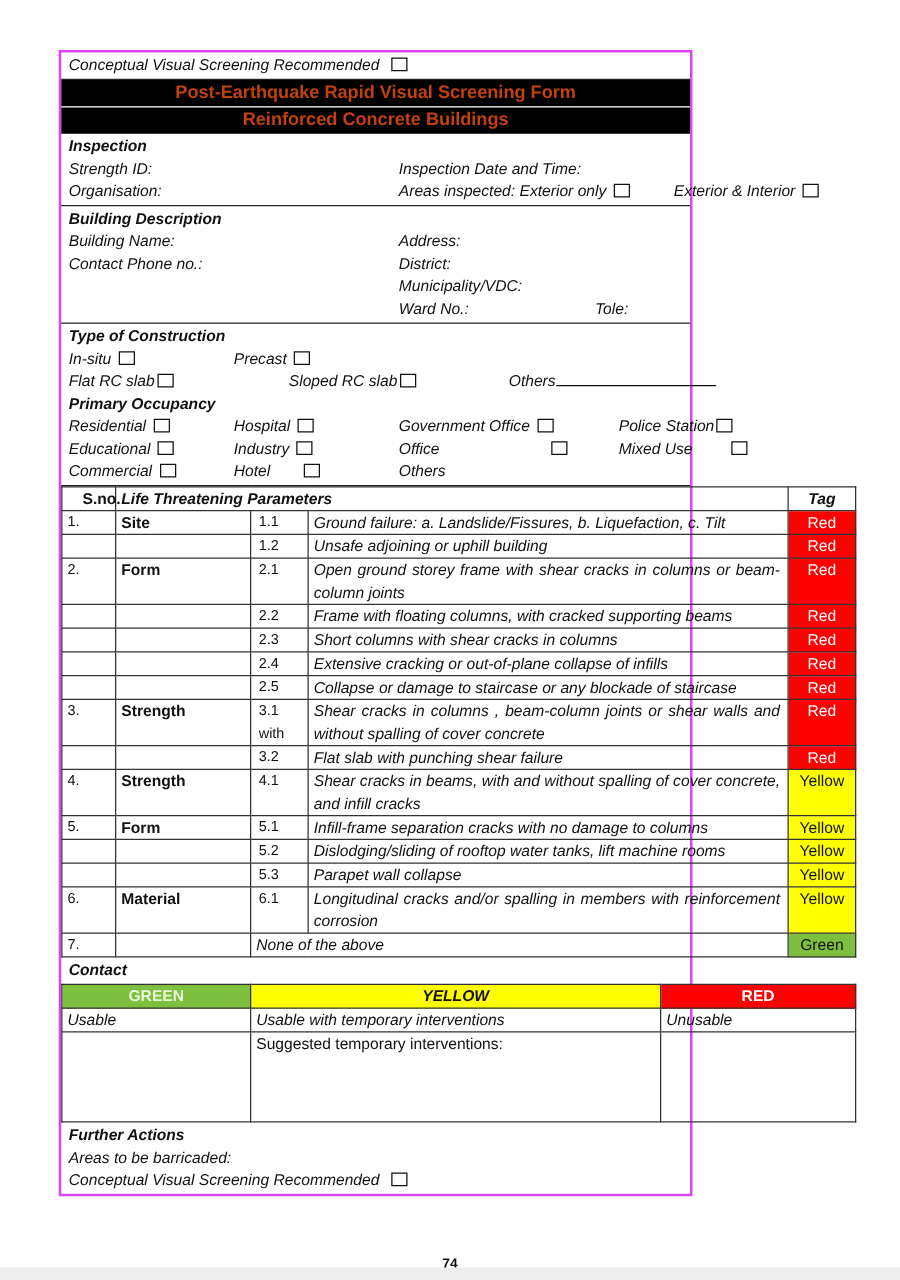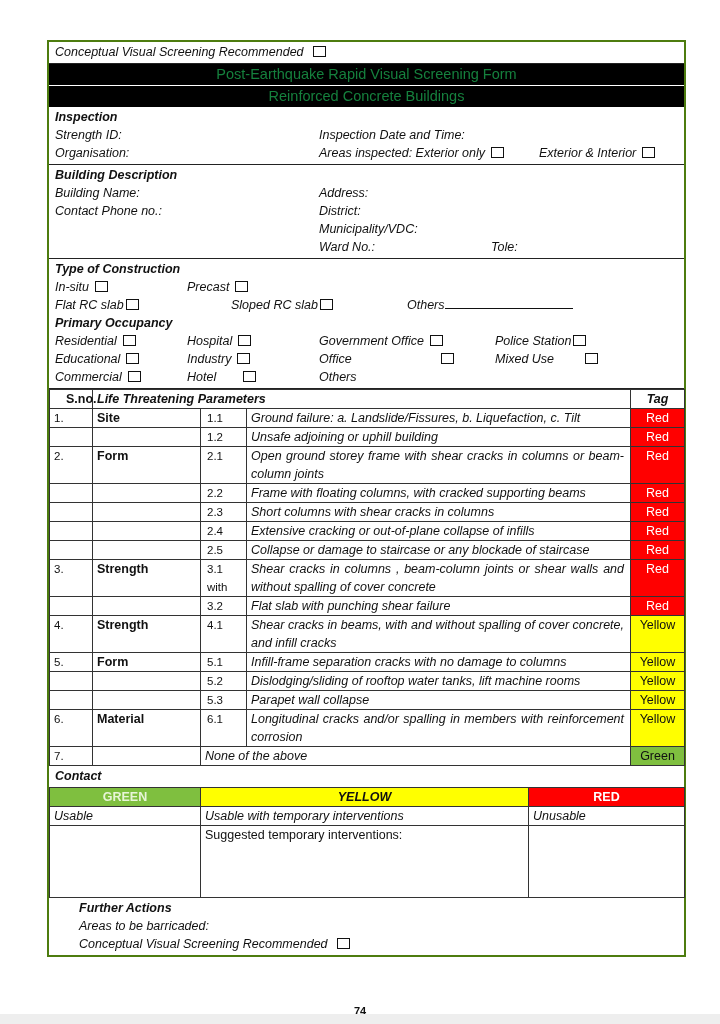--- a/index.html
+++ b/index.html
@@ -2,35 +2,35 @@
 <html><head>
 <meta charset="utf-8">
 <style>
   html, body { margin: 0; padding: 0; }
   body {
     width: 720px; height: 1024px; background: #ffffff; position: relative;
     font-family: "Liberation Sans", sans-serif; color: #111; overflow: hidden;
   }
   .bottom-strip { position: absolute; left: 0; right: 0; bottom: 0; height: 10px; background: #eeeeee; }
   .form {
-    position: absolute; left: 47px; top: 40px; width: 639px;
-    border: 2px solid #4d7c0f; box-sizing: border-box;
+    position: absolute; left: 47px; top: 40px; width: 507px;
+    border: 2px solid #d946ef; box-sizing: border-box;
     font-size: 12.5px; font-style: italic;
   }
   .sec { border-bottom: 1.5px solid #222; padding: 1px 6px 2px 6px; }
   .line { height: 18px; line-height: 18px; position: relative; white-space: nowrap; }
   .b { font-weight: bold; }
   .bn { font-weight: bold; font-style: normal; padding-left: 16px; }
   .cb {
     display: inline-block; width: 11px; height: 9px; border: 1.3px solid #111;
     vertical-align: middle; margin-left: 6px; position: relative; top: -1px; background: #fff;
   }
   .abs { position: absolute; top: 0; }
   .title-bar {
-    background: #000; color: #15803d; font-style: normal; font-weight: normal; text-align: center;
+    background: #000; color: #c2410c; font-style: normal; font-weight: bold; text-align: center;
     font-size: 14.5px; height: 21px; line-height: 21px;
   }
   .others-line { display: inline-block; width: 128px; border-bottom: 1px solid #111; height: 12px; vertical-align: baseline; }
   table { border-collapse: collapse; width: 100%; table-layout: fixed; }
   td { border: 1px solid #333; padding: 0 4px; vertical-align: top; line-height: 18px; font-size: 12.5px; }
   .thead td { font-weight: bold; }
   .tag { text-align: center; font-style: normal; }
   .tag-red { background: #ff0000; color: #fff; }
   .tag-yellow { background: #ffff00; color: #111; }
   .tag-green { background: #7fbf3f; color: #111; }
@@ -84,21 +84,21 @@
     </div>
     <div class="line">
       <span>Contact Phone no.:</span>
       <span class="abs" style="left:264px;">District:</span>
     </div>
     <div class="line">
       <span class="abs" style="left:264px;">Municipality/VDC:</span>
     </div>
     <div class="line">
       <span class="abs" style="left:264px;">Ward No.:</span>
-      <span class="abs" style="left:436px;">Tole:</span>
+      <span class="abs" style="left:421px;">Tole:</span>
     </div>
   </div>
 
   <div class="sec">
     <div class="line b">Type of Construction</div>
     <div class="line">
       <span class="abs" style="left:0;"><span>In-situ</span><span class="cb"></span></span>
       <span class="abs" style="left:132px;"><span>Precast</span><span class="cb"></span></span>
     </div>
     <div class="line">
@@ -273,21 +273,21 @@
       <td>Unusable</td>
     </tr>
     <tr style="height:72px;">
       <td></td>
       <td style="font-style:normal;">Suggested temporary interventions:</td>
       <td></td>
     </tr>
   </tbody>
     </table>
 
-  <div class="sec" style="border-bottom:none;margin-left:24px;">
+  <div class="sec" style="border-bottom:none;">
     <div class="line b">Further Actions</div>
     <div class="line">Areas to be barricaded:</div>
     <div class="line">
       <span>Conceptual Visual Screening Recommended</span>
       <span class="cb"></span>
     </div>
   </div>
 </div>
 
 <div class="page-num">74</div>

